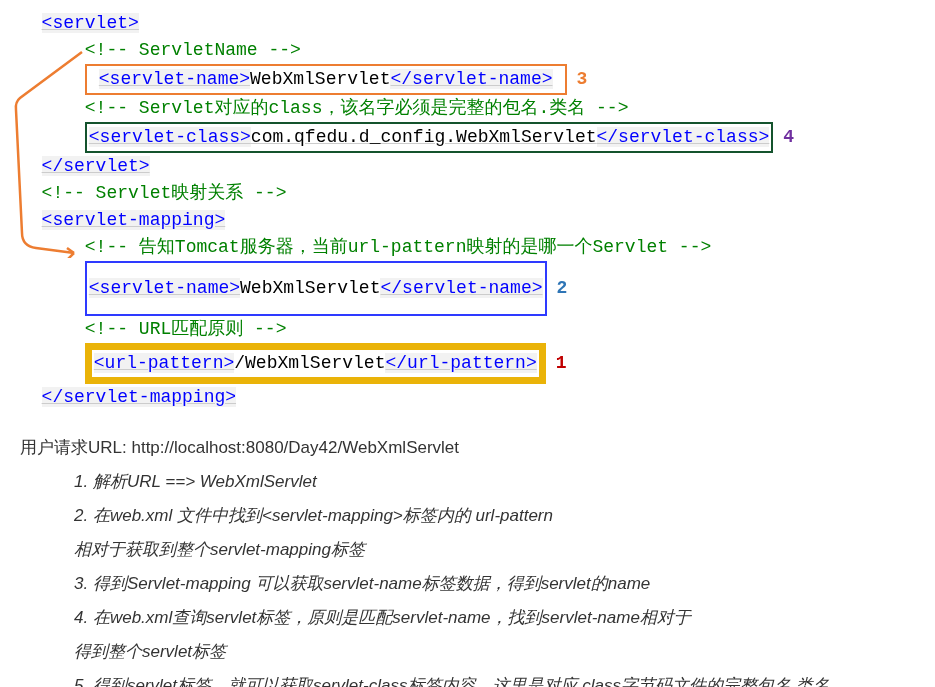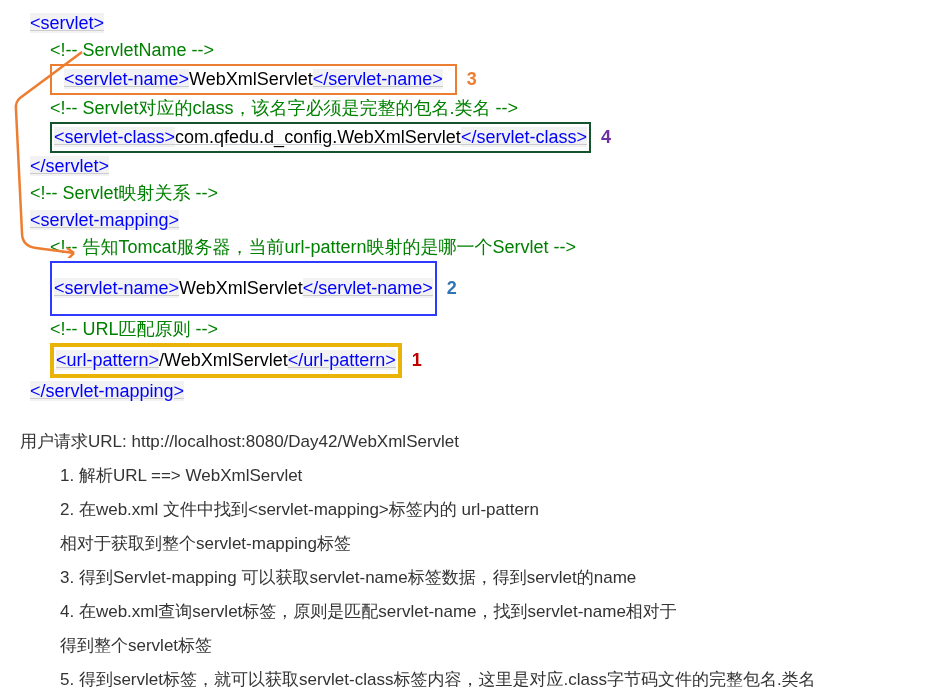--- a/index.html
+++ b/index.html
@@ -1,32 +1,32 @@
 <!DOCTYPE html>
 <html><head>
   <meta charset="utf-8">
   <style>
     * { box-sizing: border-box; margin: 0; padding: 0; }
     body { font-family: "Microsoft YaHei", Arial, sans-serif; background: #fff; width: 935px; padding: 10px 0 10px 20px; position: relative; }
-    .code { font-family: Liberation Sans, sans-serif; font-size: 18px; line-height: 27px; }
+    .code { font-family: Liberation Mono, monospace; font-size: 18px; line-height: 27px; }
     .line { white-space: pre; position: relative; }
     .tag { color: #0000ff; }
     .understroke { text-decoration: underline; text-decoration-color: #ccc; }
     .comment { color: #008000; margin-top: 24px; }
     .number-label { color: #2e75b6; font-weight: bold; margin-left: 10px; }
     .number-label.orange { color: #ed7d31; }
     .number-label.purple { color: #7030a0; }
     .number-label.red { color: #c00000; }
     .box-orange { border: 2px solid #ed7d31; padding: 0 12px; display: inline-block; }
     .box-purple { border: 2px solid #14532d; padding: 0 2px; display: inline-block; }
     .box-blue { border: 2px solid #2e3aff; padding: 12px 2px; display: inline-block; }
-    .box-red { border: 4px solid #eab308; padding: 0 2px; display: inline-block; }
+    .box-red { border: 7px solid #eab308; padding: 0 2px; display: inline-block; }
     .connector { position: absolute; top: 48px; left: 12px; z-index: 5; pointer-events: none; }
     .explain { font-size: 17px; line-height: 34px; color: #333; margin-top: 20px; }
-    .explain .indent { margin-left: 40px; }
+    .explain .indent { margin-left: 54px; font-style: italic; }
     .tg { background:#f2f2f2; }
   </style>
 </head>
 <body>
 
 <svg class="connector" width="80" height="210">
   <path d="M 70 4 L 8 50 Q 3 54 4 62 L 10 185 Q 10 198 24 200 L 62 205" fill="none" stroke="#ed7d31" stroke-width="2.5"></path>
   <path d="M 62 205 L 55 200 M 62 205 L 56 211" fill="none" stroke="#ed7d31" stroke-width="2.5"></path>
 </svg>
 

